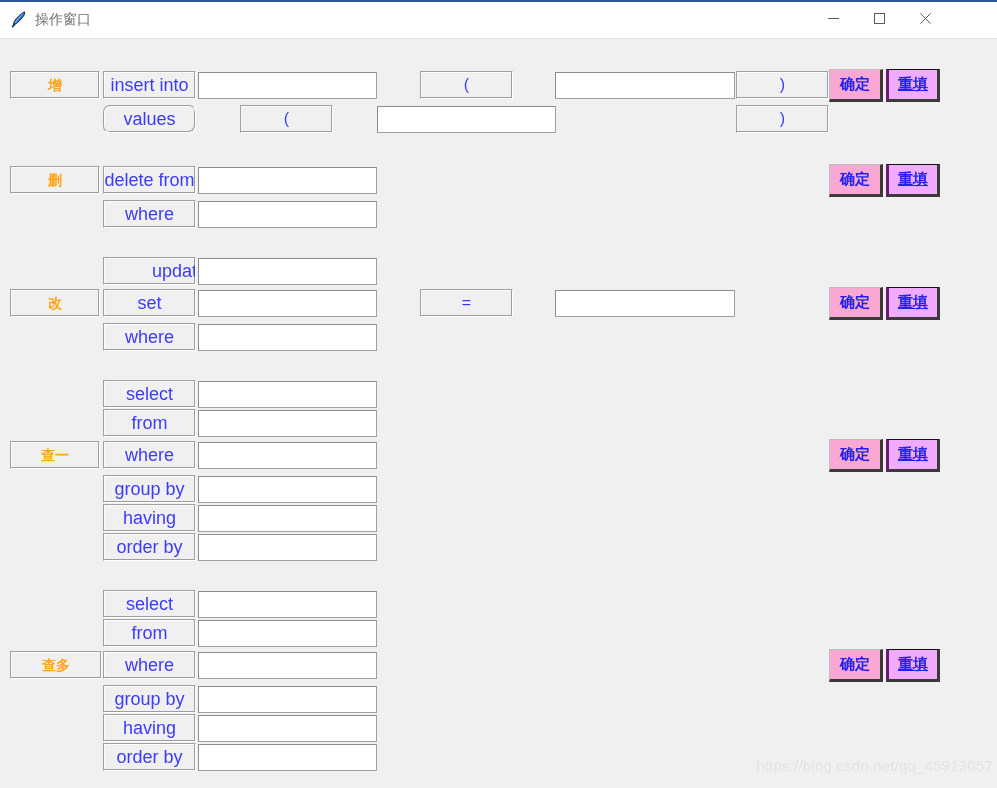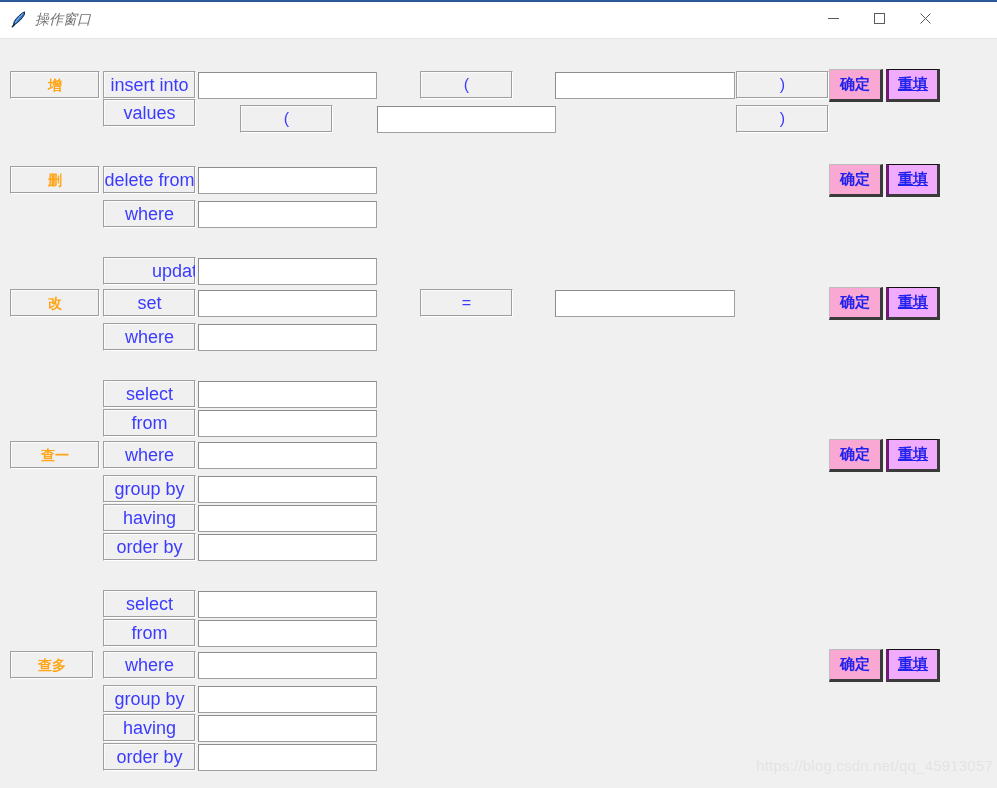--- a/index.html
+++ b/index.html
@@ -38,21 +38,20 @@
     width: 20px; height: 20px;
   }
   .title-text {
     position: absolute;
     left: 35px; top: 9px;
     font-size: 14px;
     color: #6f6f6f;
     line-height: 20px;
     font-family: "DejaVu Sans", sans-serif;
     white-space: nowrap;
-    font-style: italic;
   }
   .win-btn {
     position: absolute;
     top: 1px;
     width: 46px;
     height: 37px;
     cursor: default;
   }
   .win-btn svg { position: absolute; left: 14px; top: 12px; }
   .btn-min  { right: 137px; }
@@ -173,21 +172,21 @@
 <div class="canvas">
 
   <div class="lbl cn" style="left:10px; top:32px; width:90px;">增</div>
 
   <div class="lbl" style="left:103px; top:32px; width:93px;">insert into</div>
   <input class="entry" style="left: 198px; top: 33px; width: 179px;" value="">
   <div class="lbl paren" style="left:420px; top:32px; width:93px;">(</div>
   <input class="entry" style="left: 555px; top: 33px; width: 180px;" value="">
   <div class="lbl paren" style="left:736px; top:32px; width:93px;">)</div>
 
-  <div class="lbl" style="left:103px; top:60px; width:93px;">values</div>
+  <div class="lbl" style="left:103px; top:66px; width:93px;border-radius:7px;">values</div>
   <div class="lbl paren" style="left:240px; top:66px; width:93px;">(</div>
   <input class="entry" style="left: 377px; top: 67px; width: 179px;" value="">
   <div class="lbl paren" style="left:736px; top:66px; width:93px;">)</div>
 
   <div class="btn ok" style="left:829px; top:30px; width:54px;">确定</div>
   <div class="btn reset" style="left:886px; top:30px; width:54px;">重填</div>
 
   <div class="lbl cn" style="left:10px; top:127px; width:90px;">删</div>
 
   <div class="lbl" style="left:103px; top:127px; width:93px;">delete from</div>
@@ -231,21 +230,21 @@
 
   <div class="lbl" style="left:103px; top:465px; width:93px;">having</div>
   <input class="entry" style="left: 198px; top: 466px; width: 179px;" value="">
 
   <div class="lbl" style="left:103px; top:494px; width:93px;">order by</div>
   <input class="entry" style="left: 198px; top: 495px; width: 179px;" value="">
 
   <div class="btn ok" style="left:829px; top:400px; width:54px;">确定</div>
   <div class="btn reset" style="left:886px; top:400px; width:54px;">重填</div>
 
-  <div class="lbl cn" style="left:10px; top:612px; width:84px;">查多</div>
+  <div class="lbl cn" style="left:10px; top:612px; width:92px;">查多</div>
 
   <div class="lbl" style="left:103px; top:551px; width:93px;">select</div>
   <input class="entry" style="left: 198px; top: 552px; width: 179px;" value="">
 
   <div class="lbl" style="left:103px; top:580px; width:93px;">from</div>
   <input class="entry" style="left: 198px; top: 581px; width: 179px;" value="">
 
   <div class="lbl" style="left:103px; top:612px; width:93px;">where</div>
   <input class="entry" style="left: 198px; top: 613px; width: 179px;" value="">
 

